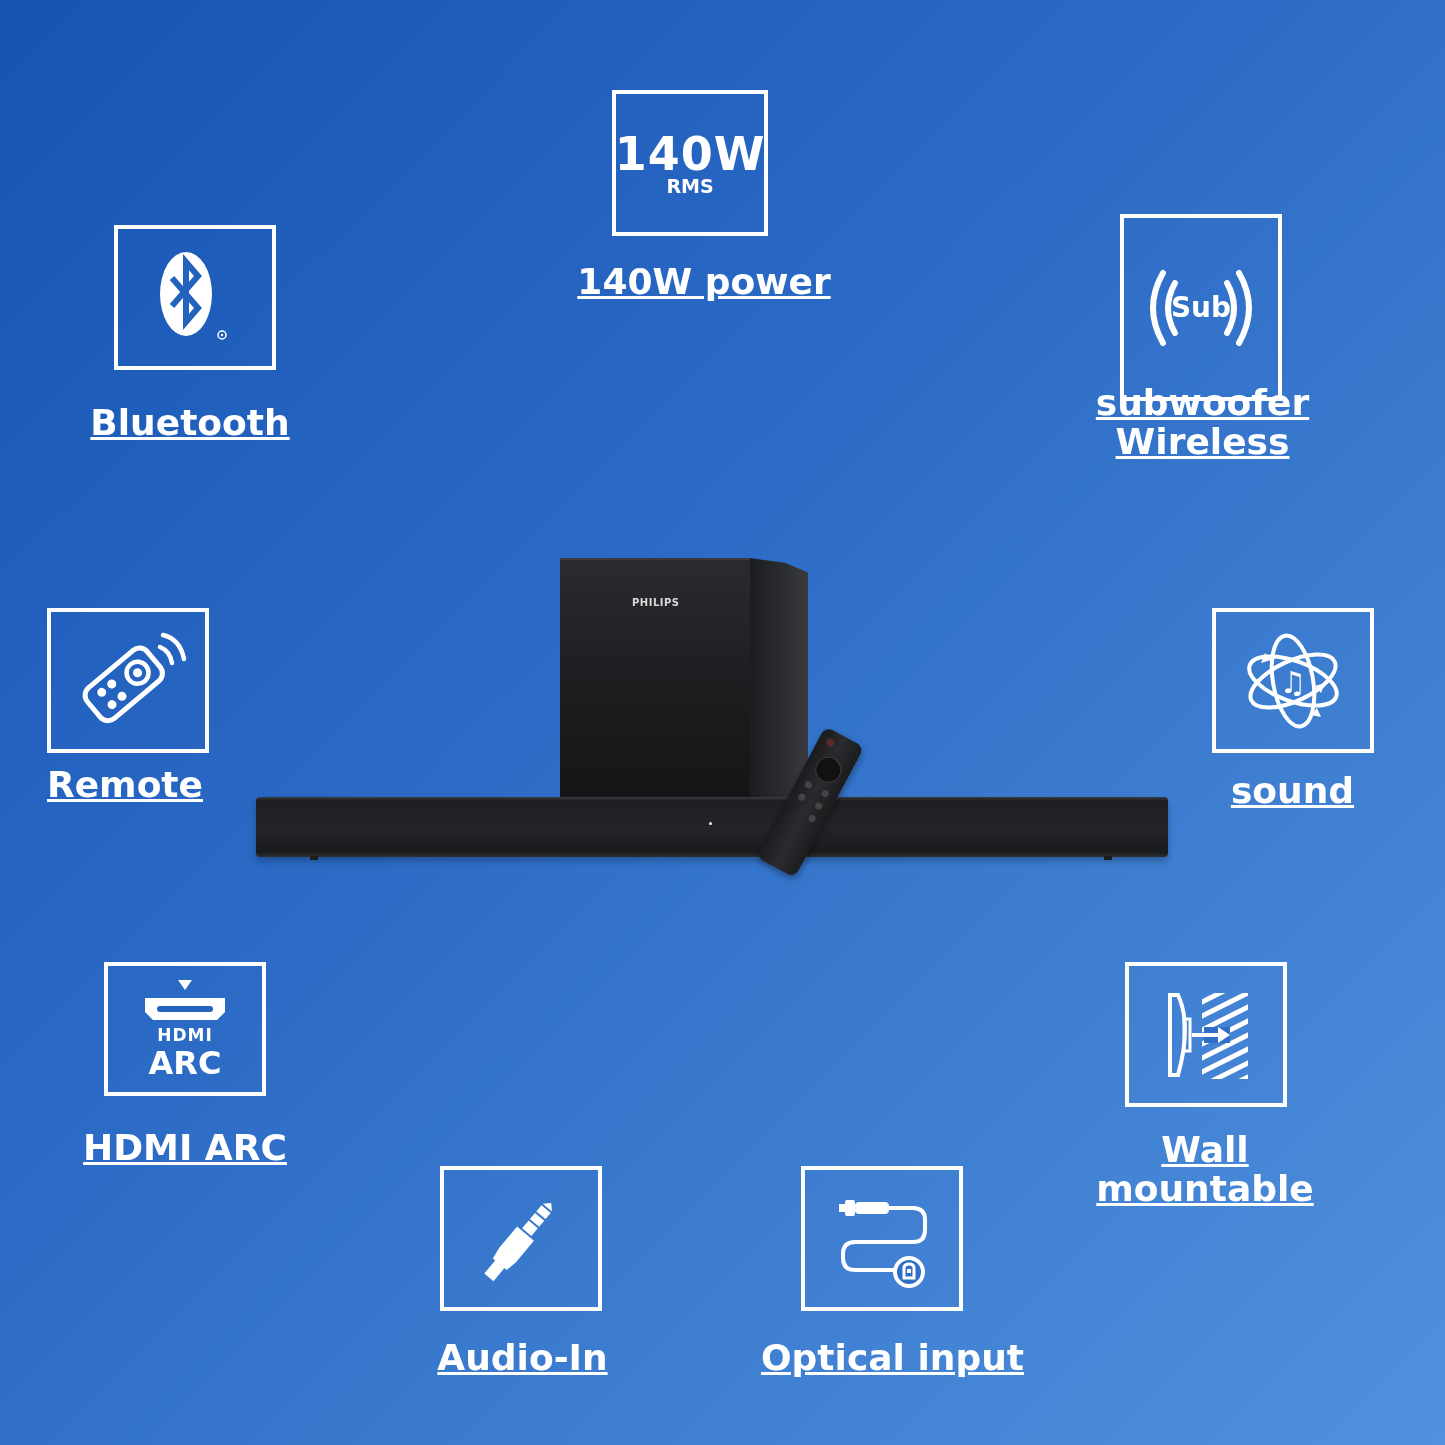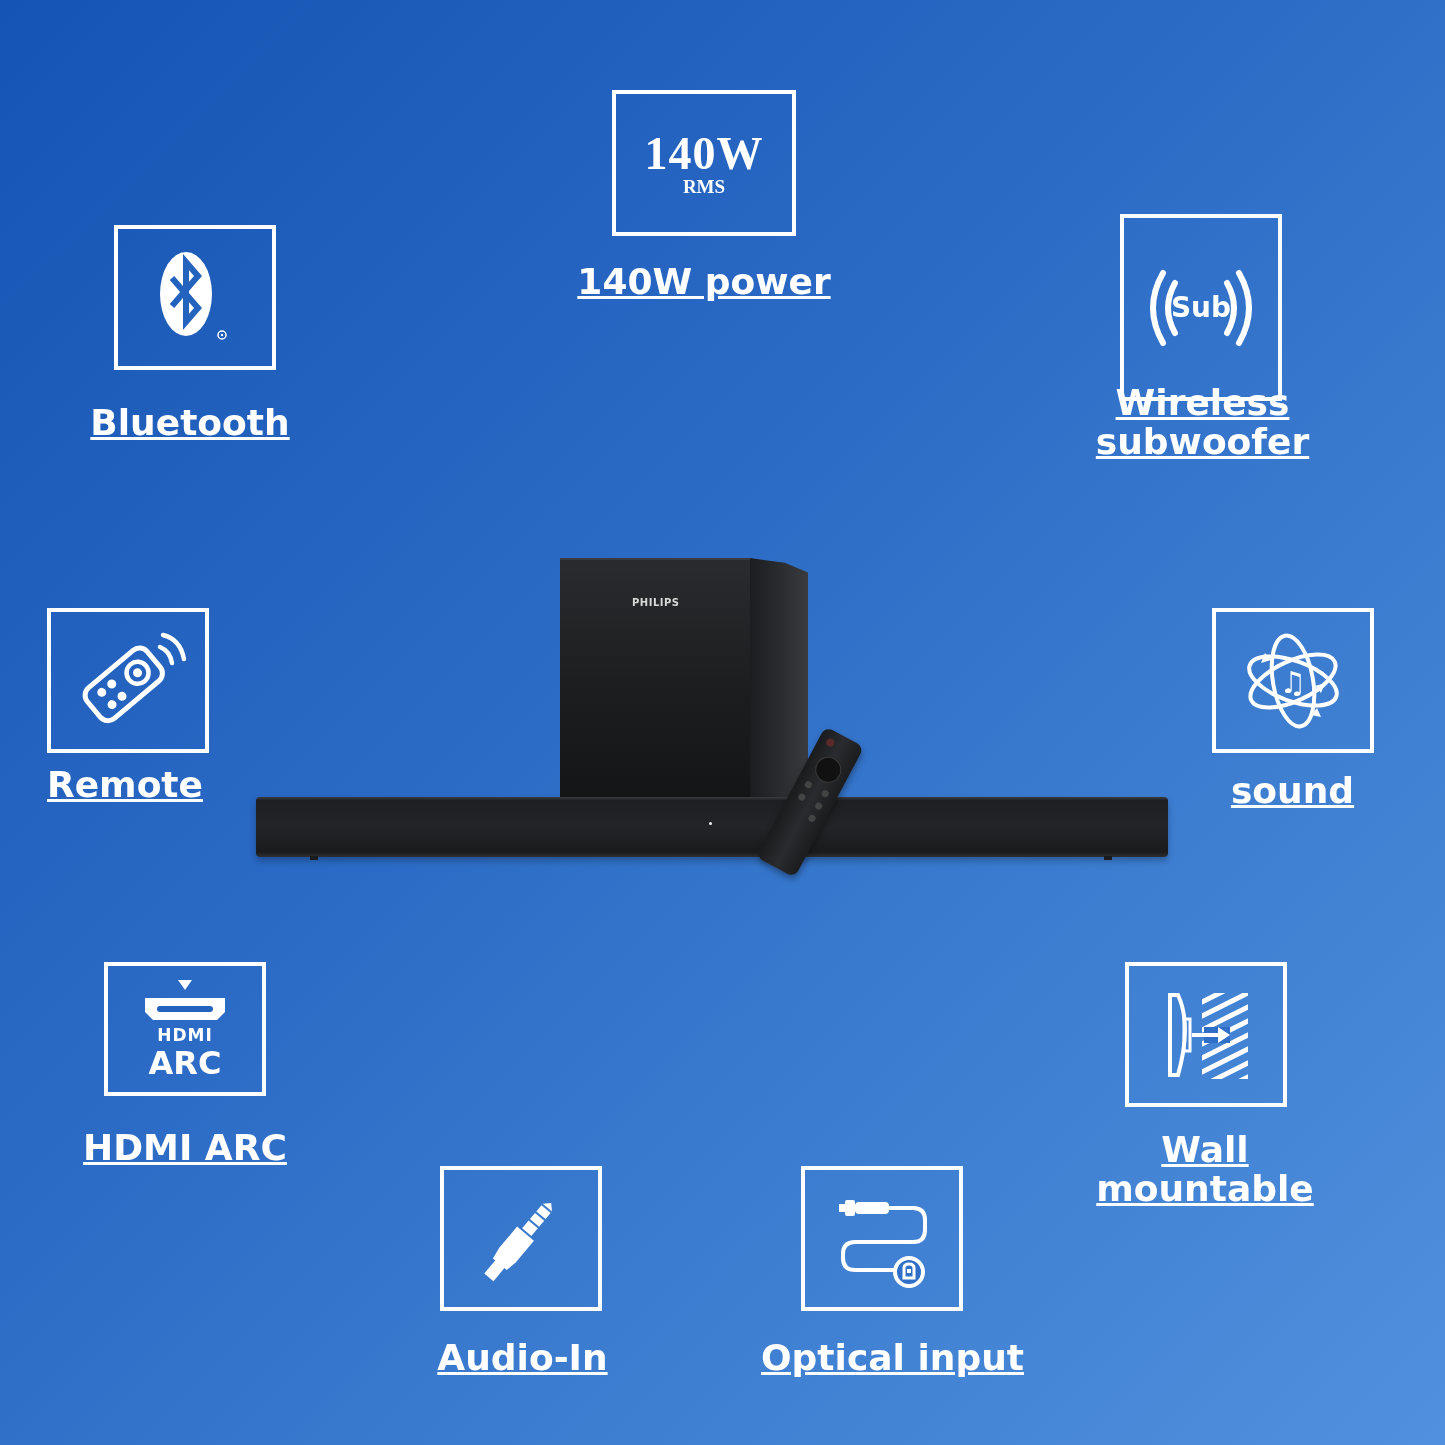--- a/index.html
+++ b/index.html
@@ -63,21 +63,21 @@
     box-shadow: 2px 3px 6px rgba(0,0,0,0.35);
   }
   .remote .pwr { position: absolute; left: 8px; top: 8px; width: 8px; height: 8px; border-radius: 50%; background: #5a2a2a; }
   .remote .dpad { position: absolute; left: 10px; top: 24px; width: 24px; height: 24px; border-radius: 50%; background: #111; border: 1px solid #3a3a3a; }
   .remote .btn { position: absolute; width: 7px; height: 7px; border-radius: 50%; background: #444; }
 </style>
 </head>
 <body>
 
 <div class="feature">
-  <div class="icon-box" style="left:612px; top:90px; width:184px; height:146px;font-family:Liberation Serif, serif;">
+  <div class="icon-box" style="left:612px; top:90px; width:156px; height:146px;">
     <div style="text-align:center; line-height:1;">
       <div style="font-size:46px; font-weight:bold; letter-spacing:1px;">140W</div>
       <div style="font-size:19px; font-weight:bold; margin-top:0;">RMS</div>
     </div>
   </div>
   <div class="label" style="left:564px; top:262px; width:280px;">
     <span>140W power</span>
   </div>
 </div>
 
@@ -97,22 +97,22 @@
   <div class="icon-box" style="left:1120px; top:214px; width:162px; height:187px;">
     <svg width="120" height="90" viewBox="0 0 120 90">
       <path d="M22 10 Q2 45 22 80" fill="none" stroke="#fff" stroke-width="6" stroke-linecap="round"></path>
       <path d="M34 20 Q20 45 34 70" fill="none" stroke="#fff" stroke-width="6" stroke-linecap="round"></path>
       <path d="M98 10 Q118 45 98 80" fill="none" stroke="#fff" stroke-width="6" stroke-linecap="round"></path>
       <path d="M86 20 Q100 45 86 70" fill="none" stroke="#fff" stroke-width="6" stroke-linecap="round"></path>
       <text x="60" y="54" text-anchor="middle" font-family="DejaVu Sans, sans-serif" font-weight="bold" font-size="28" fill="#fff">Sub</text>
     </svg>
   </div>
   <div class="label" style="left:1080px; top:383px; width:245px;">
+    <span>subwoofer</span>
     <span>Wireless</span>
-    <span>subwoofer</span>
   </div>
 </div>
 
 <div class="feature">
   <div class="icon-box" style="left:47px; top:608px; width:162px; height:145px;">
     <svg width="120" height="115" viewBox="0 0 120 115">
       <g transform="rotate(-40 55 62)">
         <rect x="17" y="42" width="78" height="40" rx="10" fill="none" stroke="#fff" stroke-width="5"></rect>
         <circle cx="74" cy="62" r="11" fill="none" stroke="#fff" stroke-width="4.5"></circle>
         <circle cx="74" cy="62" r="4.5" fill="#fff"></circle>

